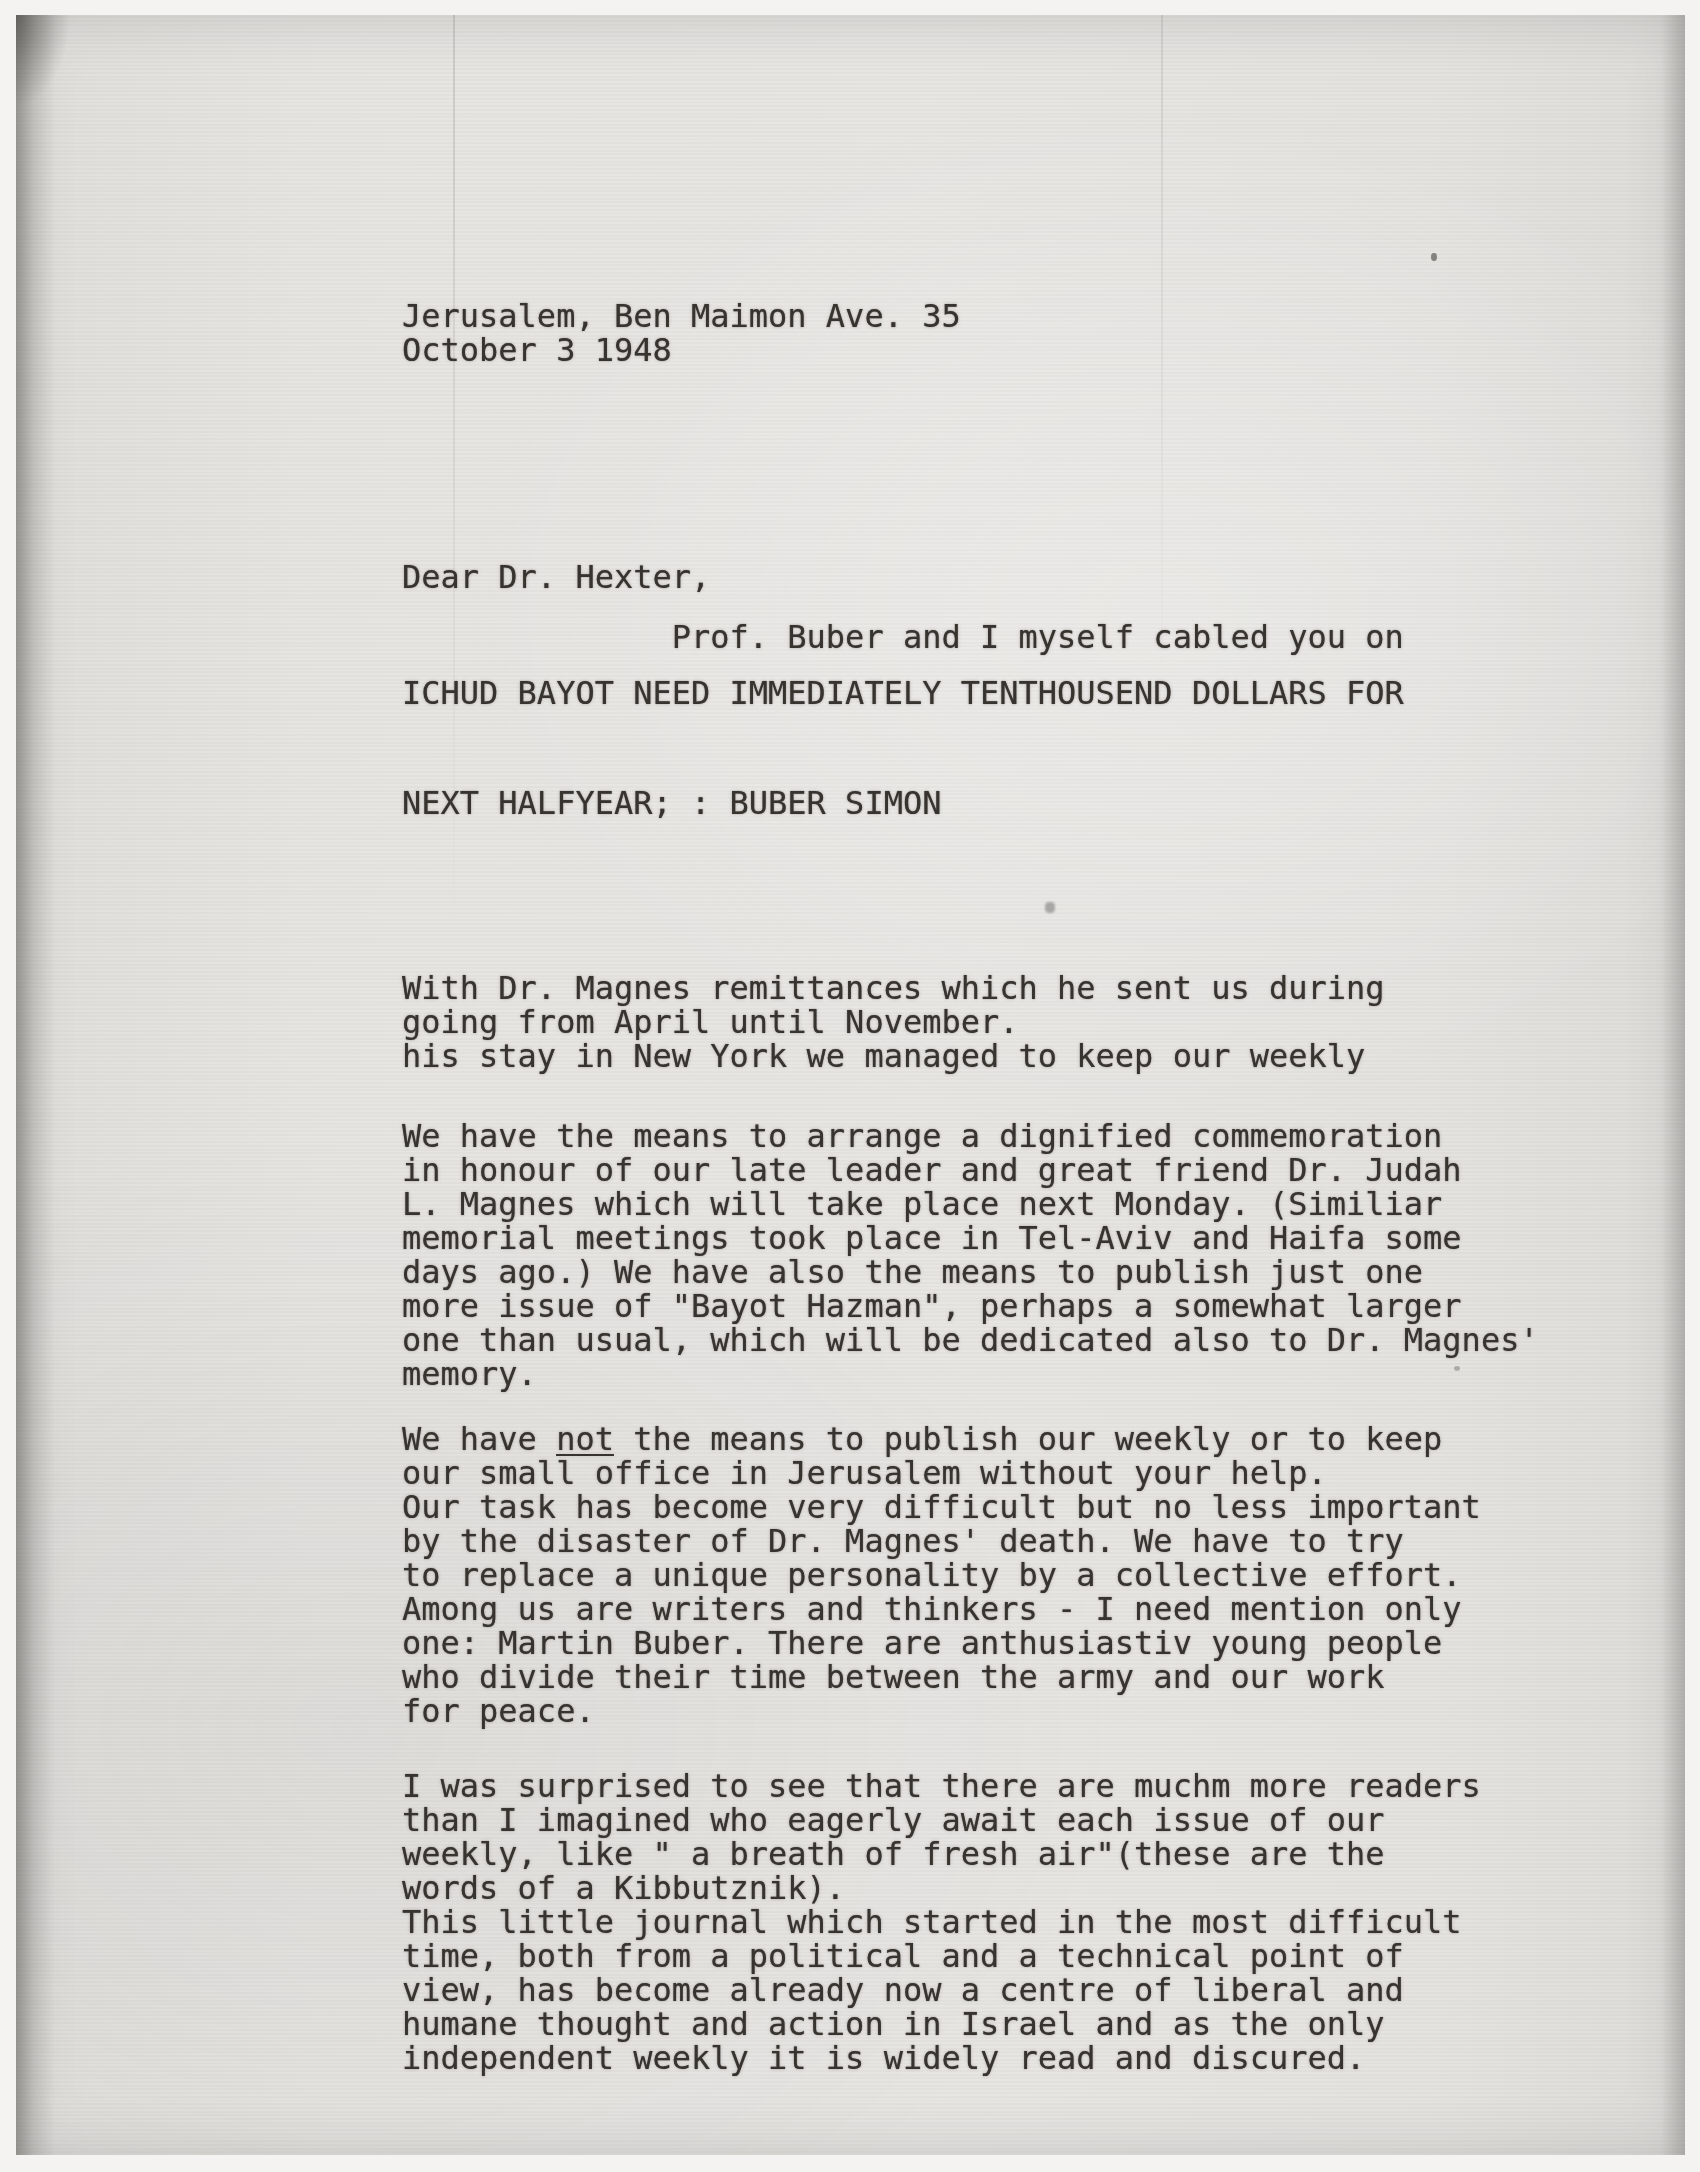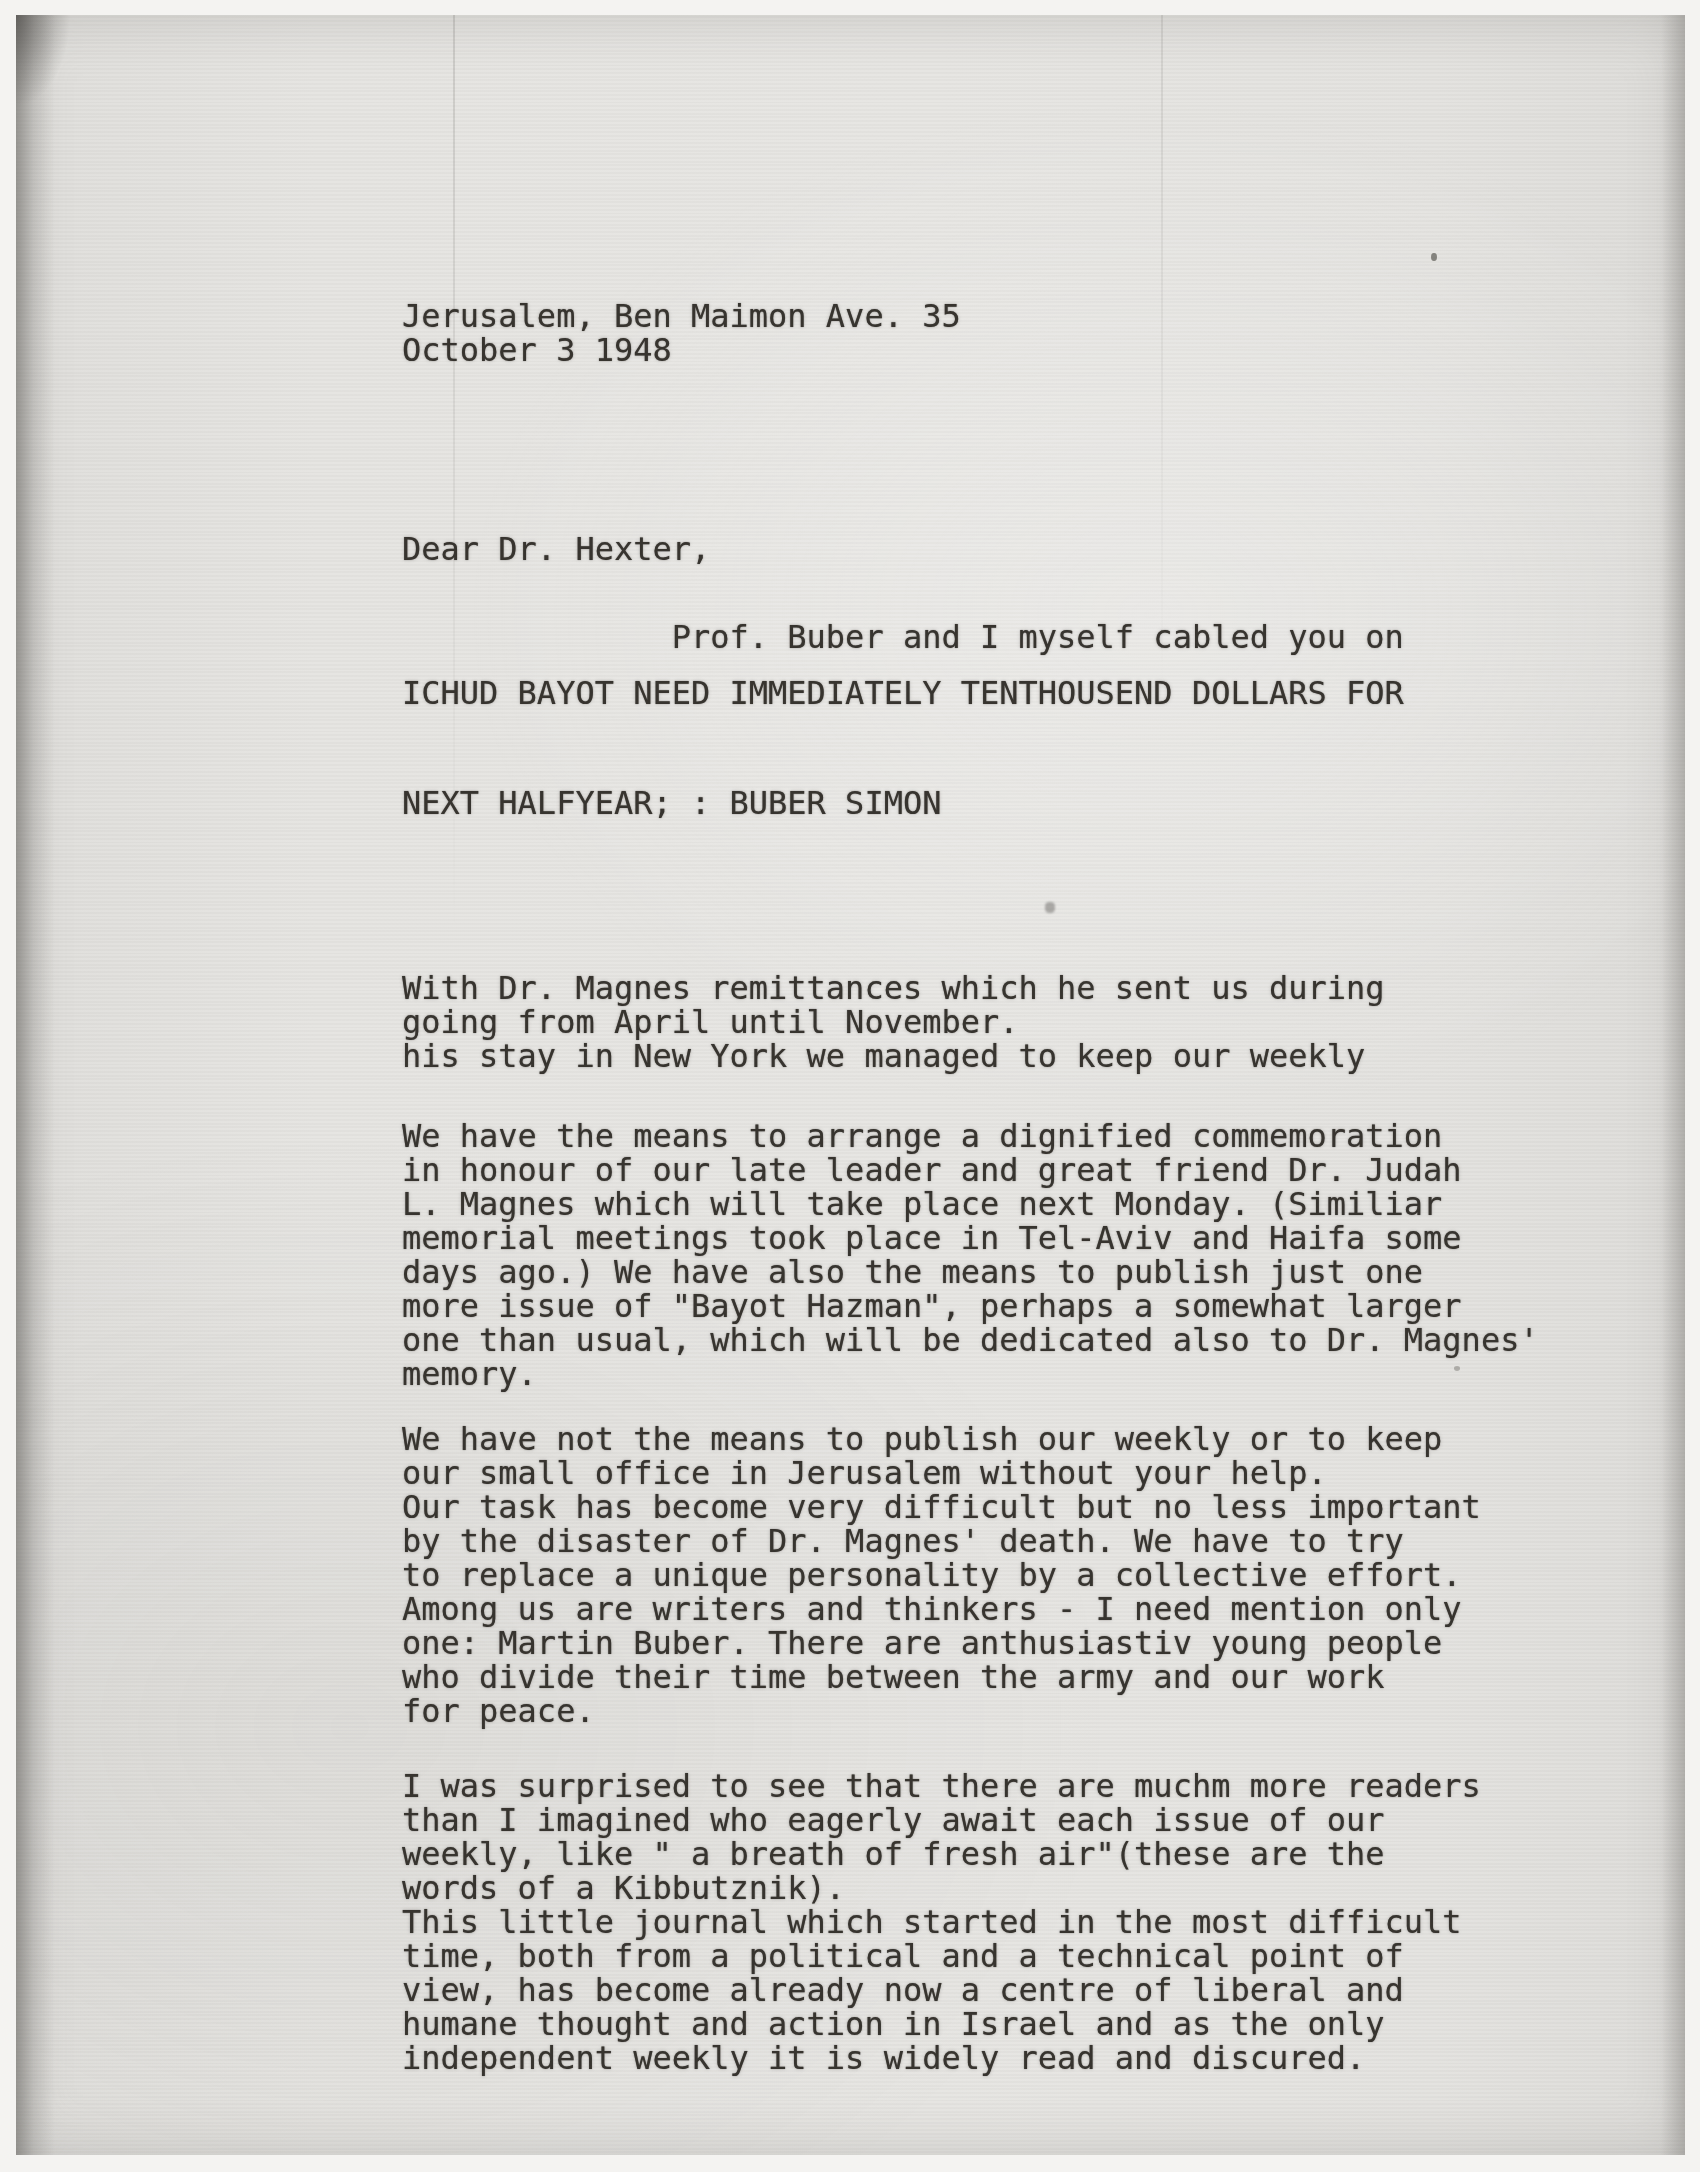--- a/index.html
+++ b/index.html
@@ -49,38 +49,38 @@
   .letter{
     position:absolute;left:374px;top:0;width:1172px;height:100%;
     color:#37342f;
     font-size:32px;line-height:34px;
     text-shadow:0 0 1.2px rgba(55,52,47,.65), 0 0 4.3px rgba(55,52,47,.14);
     filter:blur(0.2px);
     margin-left:28px;
   }
   .block{position:absolute;left:0;white-space:pre;}
   .tline{white-space:pre;}
-  .u{text-decoration-thickness:2.4px;text-underline-offset:4.3px;}
+  .u{text-decoration:underline;text-decoration-thickness:2.4px;text-underline-offset:4.3px;}
 </style>
 </head>
 <body>
 
 <div class="paper"></div>
 <div class="edge-left"></div>
 <div class="corner-topleft"></div>
 <div class="edge-right"></div>
 <div class="crease-1"></div>
 <div class="crease-2"></div>
 <div class="speck-1"></div>
 <div class="speck-2"></div>
 <div class="speck-3"></div>
 
 <div class="letter">
   <div class="block" style="top:299px"><div class="tline">Jerusalem, Ben Maimon Ave. 35</div><div class="tline">October 3 1948</div></div>
-  <div class="block" style="top:532px"><div class="tline">Dear Dr. Hexter,</div></div>
+  <div class="block" style="top:560px"><div class="tline">Dear Dr. Hexter,</div></div>
   <div class="block" style="top:620px"><div class="tline">              Prof. Buber and I myself cabled you on</div></div>
   <div class="block" style="top:676px"><div class="tline">ICHUD BAYOT NEED IMMEDIATELY TENTHOUSEND DOLLARS FOR</div></div>
   <div class="block" style="top:786px"><div class="tline">NEXT HALFYEAR; : BUBER SIMON</div></div>
   <div class="block" style="top:971px"><div class="tline">With Dr. Magnes remittances which he sent us during</div><div class="tline">going from April until November.</div><div class="tline">his stay in New York we managed to keep our weekly</div></div>
   <div class="block" style="top:1119px"><div class="tline">We have the means to arrange a dignified commemoration</div><div class="tline">in honour of our late leader and great friend Dr. Judah</div><div class="tline">L. Magnes which will take place next Monday. (Similiar</div><div class="tline">memorial meetings took place in Tel-Aviv and Haifa some</div><div class="tline">days ago.) We have also the means to publish just one</div><div class="tline">more issue of "Bayot Hazman", perhaps a somewhat larger</div><div class="tline">one than usual, which will be dedicated also to Dr. Magnes'</div><div class="tline">memory.</div></div>
   <div class="block" style="top:1422px"><div class="tline">We have <span class="u">not</span> the means to publish our weekly or to keep</div><div class="tline">our small office in Jerusalem without your help.</div><div class="tline">Our task has become very difficult but no less important</div><div class="tline">by the disaster of Dr. Magnes' death. We have to try</div><div class="tline">to replace a unique personality by a collective effort.</div><div class="tline">Among us are writers and thinkers - I need mention only</div><div class="tline">one: Martin Buber. There are anthusiastiv young people</div><div class="tline">who divide their time between the army and our work</div><div class="tline">for peace.</div></div>
   <div class="block" style="top:1769px"><div class="tline">I was surprised to see that there are muchm more readers</div><div class="tline">than I imagined who eagerly await each issue of our</div><div class="tline">weekly, like " a breath of fresh air"(these are the</div><div class="tline">words of a Kibbutznik).</div><div class="tline">This little journal which started in the most difficult</div><div class="tline">time, both from a political and a technical point of</div><div class="tline">view, has become already now a centre of liberal and</div><div class="tline">humane thought and action in Israel and as the only</div><div class="tline">independent weekly it is widely read and discured.</div></div>
 </div>
 
 

